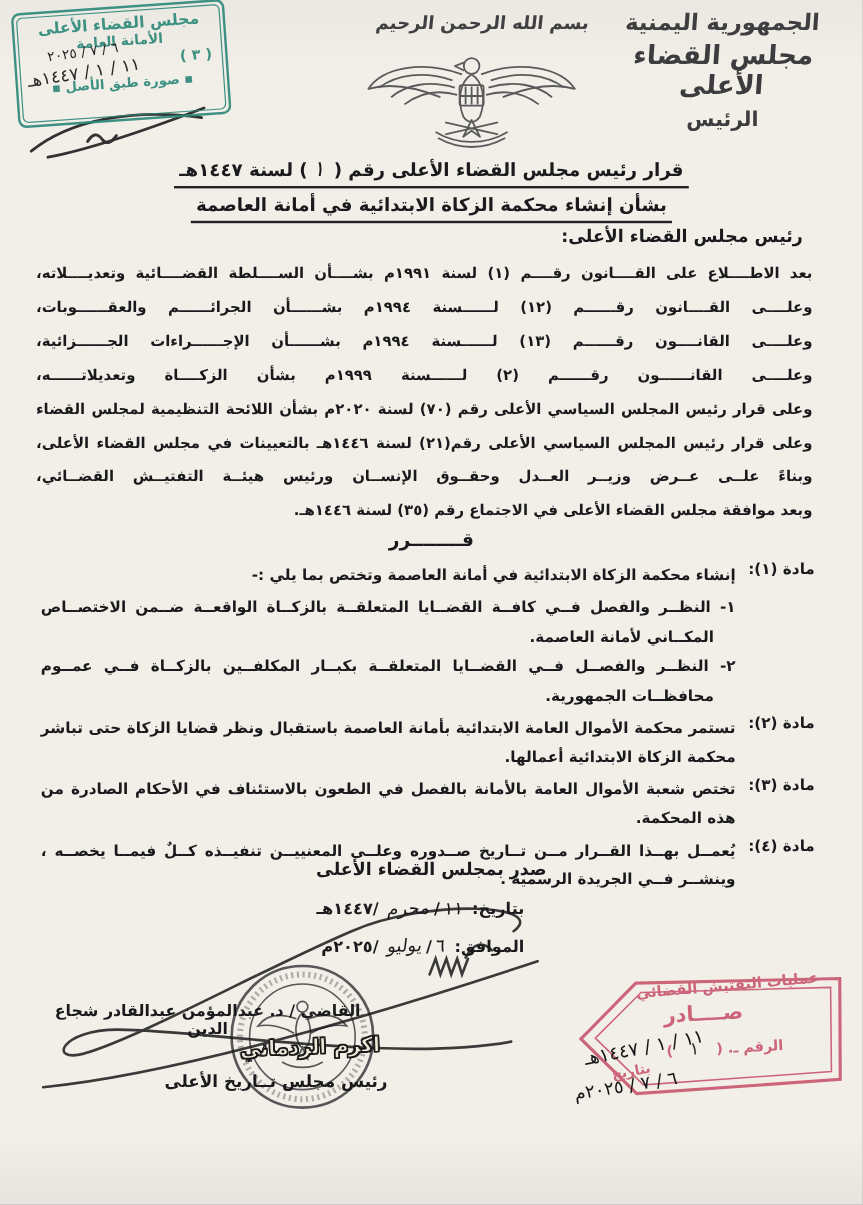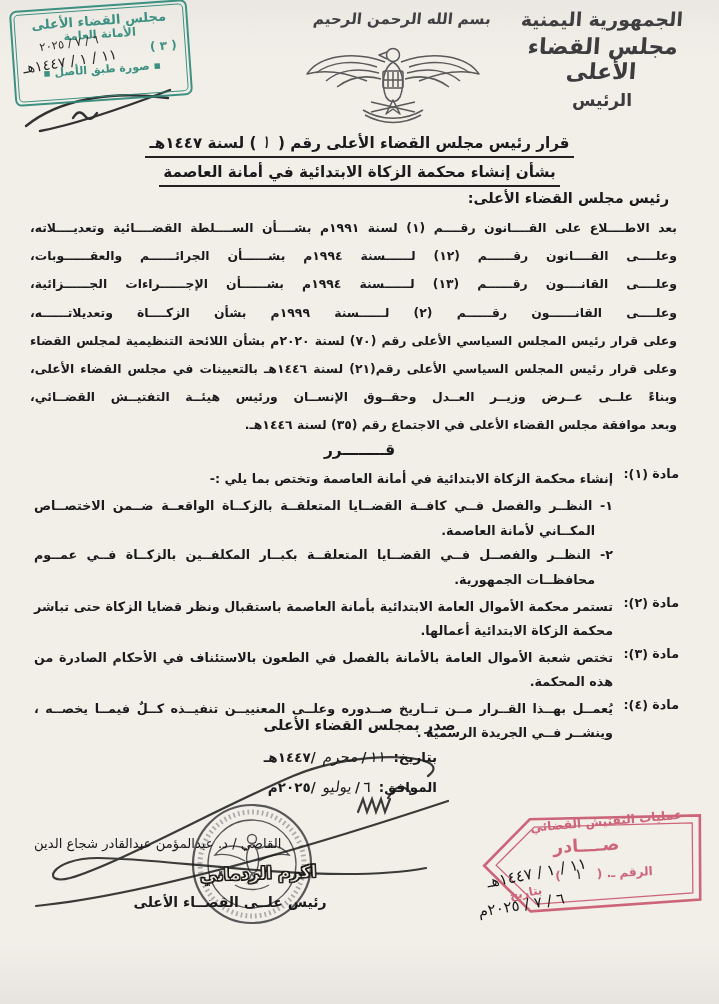--- a/index.html
+++ b/index.html
@@ -47,21 +47,21 @@
   .ahead{line-height:25px;}
   .aitems{margin:0 66px 3px 0;}
   .item{line-height:24.5px;padding-right:18px;text-indent:-18px;text-align:justify;text-align-last:right;}
   .issued{left:0;top:717px;width:100%;text-align:center;font-size:14.5px;font-weight:bold;}
   .dates{right:282px;top:742px;font-size:13.5px;font-weight:bold;line-height:30px;text-align:right;}
   .dates .hw{font-size:15px;padding:0 3px;}
   .hwmonth{letter-spacing:0;}
   
   .sig-svg{left:28px;top:746px;z-index:3;pointer-events:none;}
   .round-stamp{left:189px;top:801px;z-index:2;opacity:.85;}
-  .judge{left:34px;top:836px;width:278px;text-align:left;font-size:13.2px;font-weight:normal;z-index:4;}
+  .judge{left:34px;top:836px;width:278px;text-align:center;font-size:13.2px;font-weight:bold;z-index:4;}
   .overlay-name{left:200px;top:863px;font-size:17px;font-weight:bold;color:#efe9da;z-index:5;
       transform:rotate(-2deg);-webkit-text-stroke:.8px #151515;
       text-shadow:-1px -1px 0 #151515,1px -1px 0 #151515,-1px 1px 0 #151515,1px 1px 0 #151515;}
   .role{left:90px;top:894px;width:280px;text-align:center;font-size:14px;font-weight:bold;z-index:4;}
   
   .rstamp{left:478px;top:808px;width:232px;height:104px;transform:rotate(-3deg);color:#c7536b;z-index:3;opacity:.88;}
   .rs1{position:absolute;top:7px;right:26px;font-size:12.2px;font-weight:bold;transform:rotate(-2deg);}
   .rsword{position:absolute;top:27px;right:0;width:100%;text-align:center;padding-right:14px;box-sizing:border-box;
           font-size:17.5px;font-weight:bold;letter-spacing:1px;}
   .rsnum{position:absolute;top:56px;right:58px;font-size:12px;font-weight:bold;}
@@ -198,21 +198,21 @@
         <path d="M58 48 C 42 42 32 46 26 54 C 36 52 48 55 56 60"></path>
         <path d="M68 48 C 84 42 94 46 100 54 C 90 52 78 55 70 60"></path>
         <path d="M63 72 l-4 9 l4 -3 l4 3 z"></path>
         <path d="M46 84 C 56 90 70 90 80 84"></path>
       </g>
     </g>
   </svg>
 
   <div class="abs judge">القاضي / د. عبدالمؤمن عبدالقادر شجاع الدين</div>
   <div class="abs overlay-name">اكرم الردماني</div>
-  <div class="abs role">رئيس علــى القضــاء الأعلى</div>
+  <div class="abs role">رئيس مجلس تــاريخ الأعلى</div>
 
   <div class="abs rstamp">
     <svg width="232" height="104" viewBox="0 0 232 104" style="position:absolute;inset:0;">
       <g fill="none" stroke="#c7536b">
         <polygon points="6,52 54,8 224,13 220,97 50,100" stroke-width="2.6"></polygon>
         <polygon points="18,52 58,16 216,20 213,90 56,93" stroke-width="1.3"></polygon>
       </g>
     </svg>
     <div class="rs1">عمليات التفتيش القضائي</div>
     <div class="rsword">صــــادر</div>

